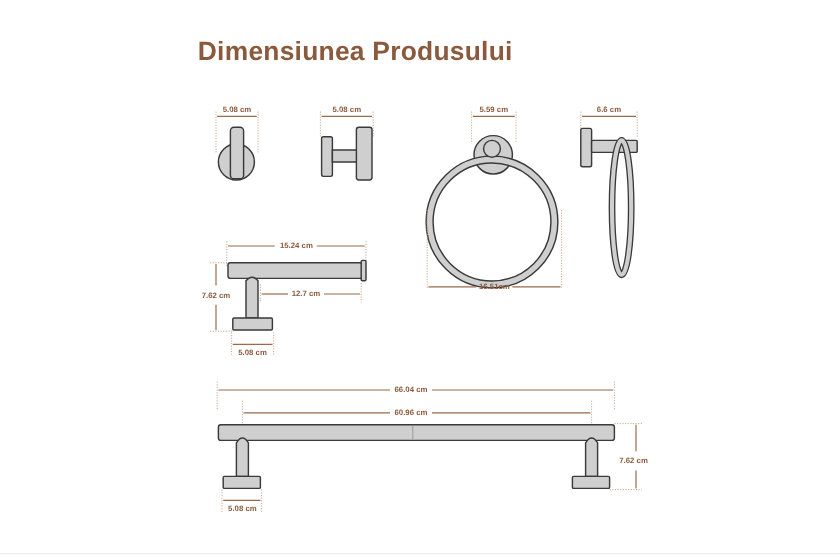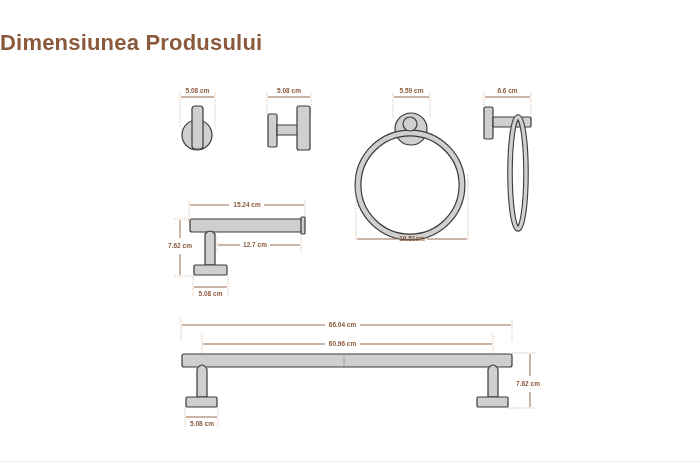--- a/index.html
+++ b/index.html
@@ -1,17 +1,17 @@
 <!DOCTYPE html>
 <html><head>
 <meta charset="utf-8">
 <style>
   html, body { margin: 0; padding: 0; background: #ffffff; }
   body { width: 700px; height: 464px; position: relative; overflow: hidden; font-family: "Liberation Sans", sans-serif; }
-  .title { position: absolute; top: 30px; left: 0; width: 592px; text-align: left; font-size: 22px; font-weight: bold; color: #8B5A3C; letter-spacing: 0.2px; }
+  .title { position: absolute; top: 30px; left: 0; width: 592px; text-align: center; font-size: 22px; font-weight: bold; color: #8B5A3C; letter-spacing: 0.2px; }
   svg.diagram { position: absolute; left: 0; top: 0; }
   .dim-text { font-family: "Liberation Sans", sans-serif; font-size: 6.5px; font-weight: bold; fill: #8B5A3C; }
   .part { fill: #cfcfcf; stroke: #3a3a3a; stroke-width: 1.2; }
   .dim-line { stroke: #9a6a4a; stroke-width: 1; fill: none; }
   .ext-line { stroke: #c9a48a; stroke-width: 0.8; stroke-dasharray: 1 1.2; fill: none; }
   .bottom-rule { position: absolute; left: 0; top: 461px; width: 700px; height: 1px; background: #eeeeee; }
 </style>
 </head>
 <body>
 

